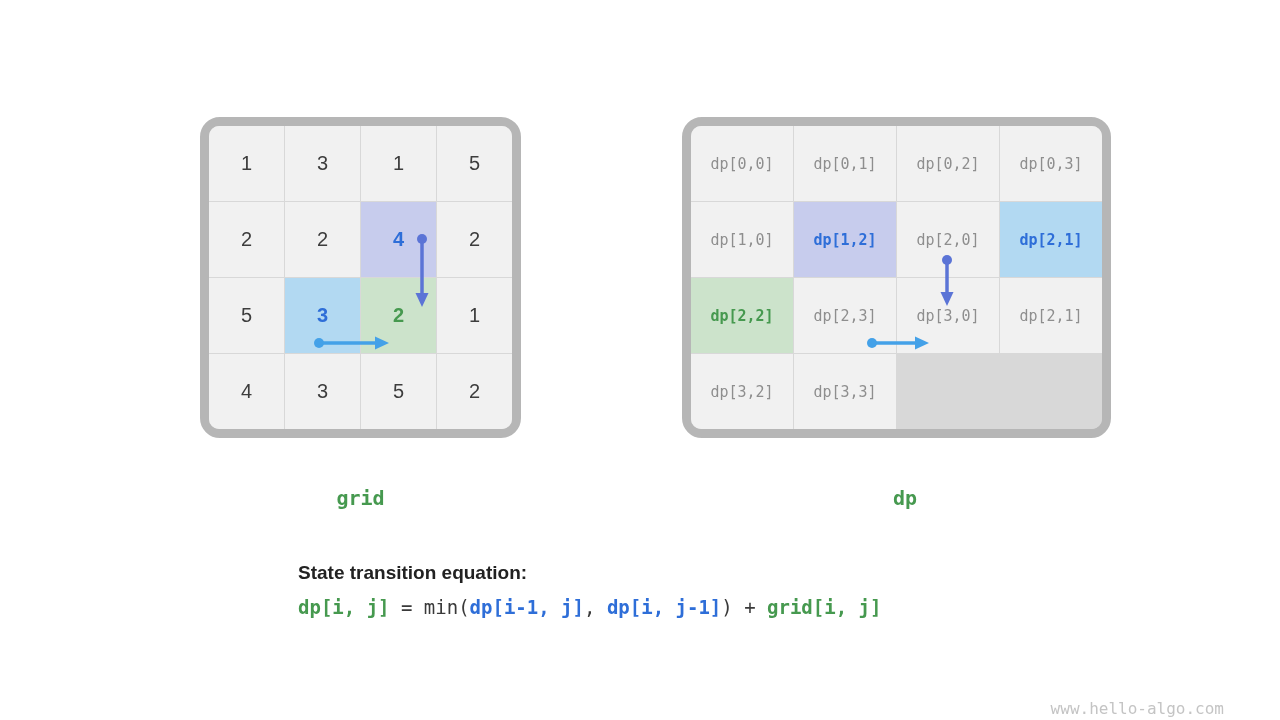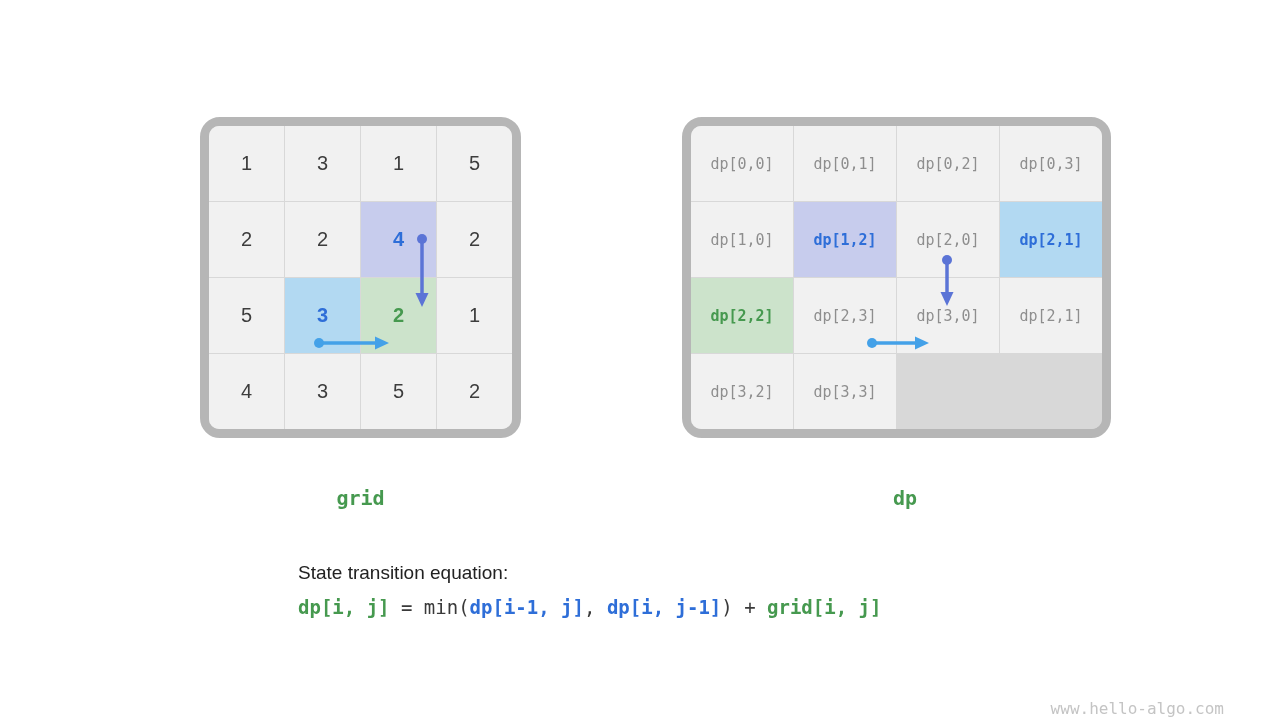--- a/index.html
+++ b/index.html
@@ -79,21 +79,21 @@
     font-size: 20px;
     color: var(--green-text, #46994f);
   }
   .equation {
     position: absolute;
     left: 298px;
     top: 562px;
   }
   .eq-title {
     font-family: "Liberation Sans", sans-serif;
-    font-weight: normal;
+    font-weight: bold;
     font-size: 19px;
     color: var(--title-color, #222222);
   }
   .eq-line {
     margin-top: 12px;
     font-family: "DejaVu Sans Mono", monospace;
     font-size: 19px;
     white-space: nowrap;
   }
   .eq-line .eq-plain { color: var(--eq-plain, #3a3a3a); }

